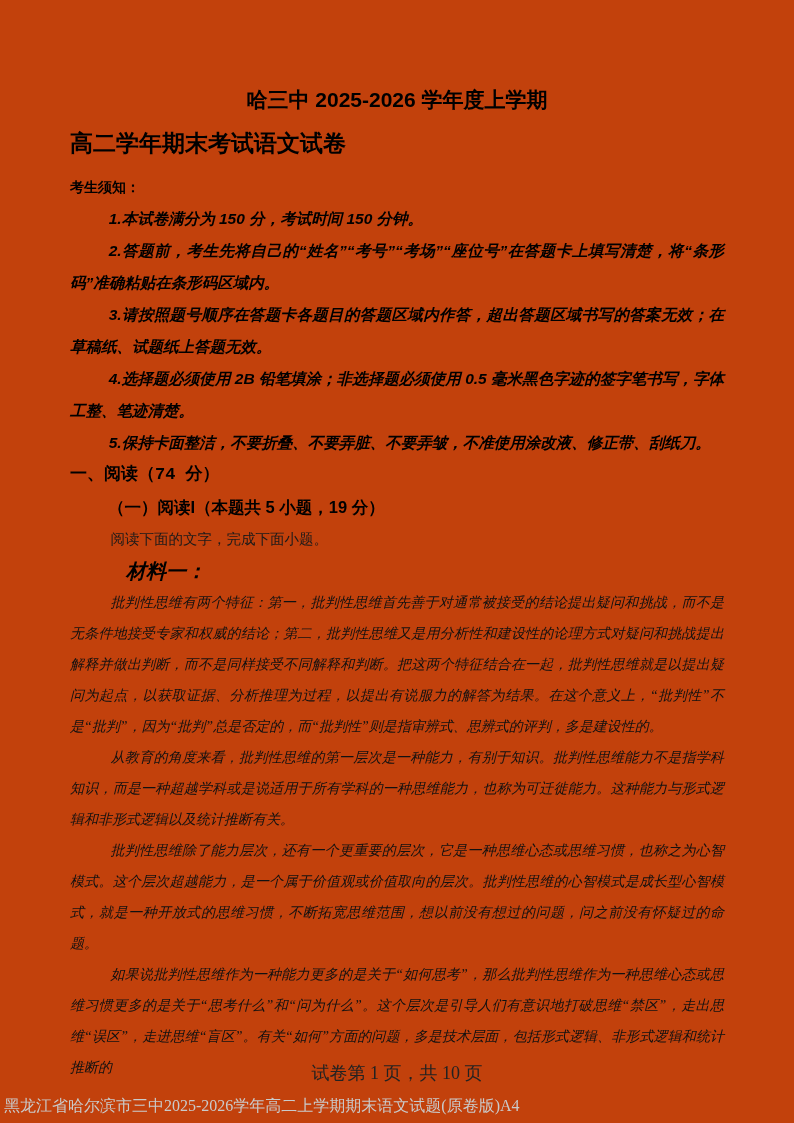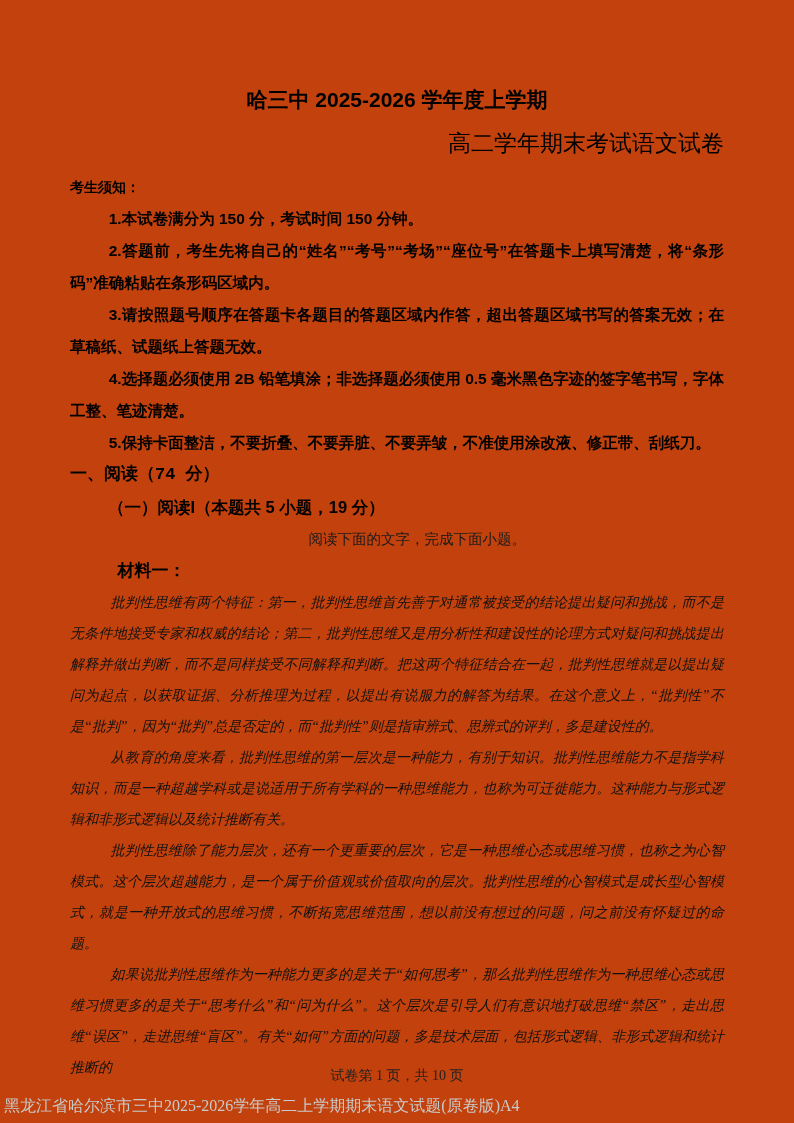--- a/index.html
+++ b/index.html
@@ -18,83 +18,84 @@
     padding: 85px 70px 0 70px;
   }
   .doc-title {
     text-align: center;
     font-family: "Liberation Sans", "DejaVu Sans", sans-serif;
     font-weight: bold;
     font-size: 21px;
     line-height: 30px;
   }
   .doc-subtitle {
-    text-align: right;
+    text-align: left;
     font-family: "Liberation Sans", "DejaVu Sans", sans-serif;
-    font-weight: normal;
+    font-weight: bold;
     font-size: 23px;
     line-height: 32px;
     margin-top: 12px;
     margin-bottom: 12px;
   }
   .notice-heading {
     font-family: "Liberation Sans", "DejaVu Sans", sans-serif;
     font-weight: bold;
     font-size: 14px;
     line-height: 32px;
   }
   .notice-item {
     font-family: "Liberation Sans", "DejaVu Sans", sans-serif;
     font-weight: bold;
     font-size: 15.5px;
     line-height: 32px;
     text-indent: 2.5em;
     text-align: justify;
+    font-style: italic;
   }
   .section-heading {
     font-family: Liberation Mono, monospace;
     font-weight: bold;
     font-size: 17px;
     line-height: 32px;
   }
   .subsection-heading {
     font-family: "Liberation Sans", "DejaVu Sans", sans-serif;
     font-weight: bold;
     font-size: 16.5px;
     line-height: 32px;
     text-indent: 2.3em;
   }
   .reading-instruction {
     font-size: 14.5px;
     line-height: 32px;
     text-indent: 2.8em;
     color: #1a1a1a;
-    text-align: center;
   }
   .material-label {
     font-weight: bold;
-    font-size: 17px;
+    font-style: italic;
+    font-size: 20px;
     line-height: 32px;
     text-indent: 2.8em;
   }
   .passage-para {
     font-style: italic;
     font-size: 14px;
     line-height: 31px;
     text-indent: 2.9em;
     text-align: justify;
     color: #111111;
   }
   .page-footer {
     position: absolute;
     left: 0;
     bottom: 38px;
     width: 100%;
     text-align: center;
-    font-size: 14px;
+    font-size: 18px;
     color: #222222;
   }
   .watermark {
     position: absolute;
     left: 4px;
     bottom: 6px;
     font-size: 16px;
     color: #cacaca;
     white-space: nowrap;
   }

